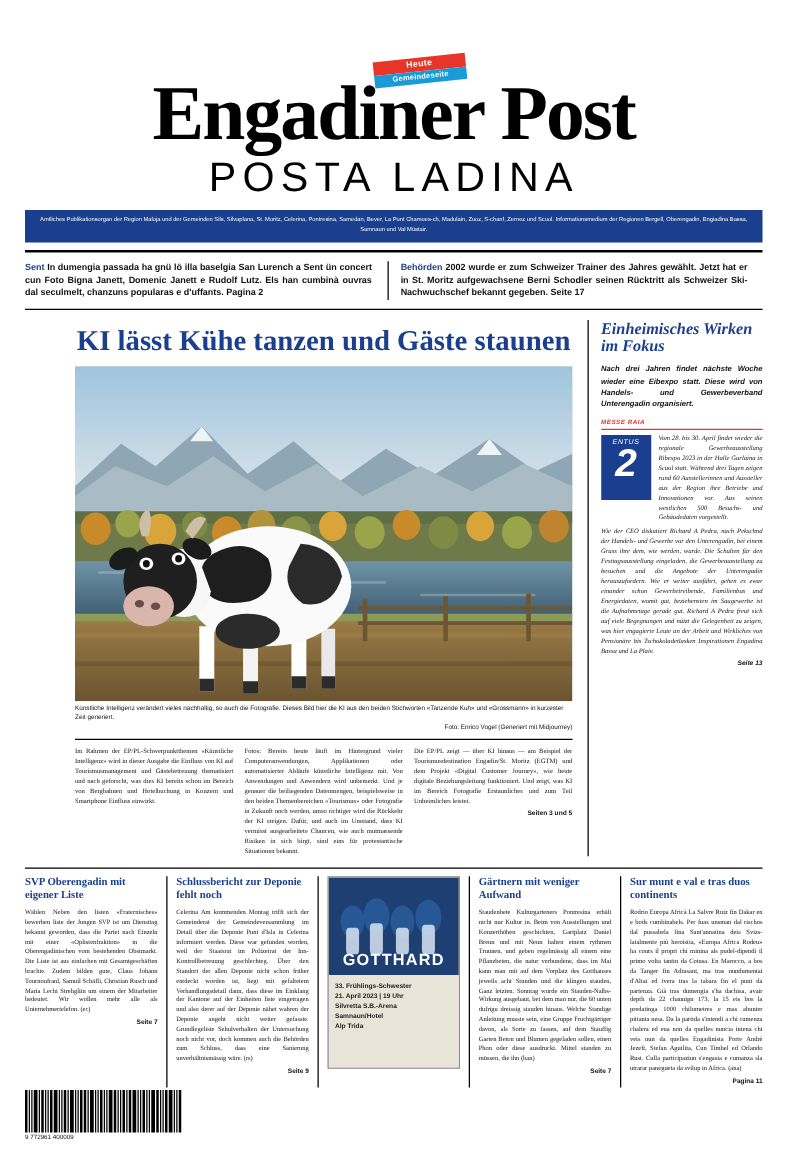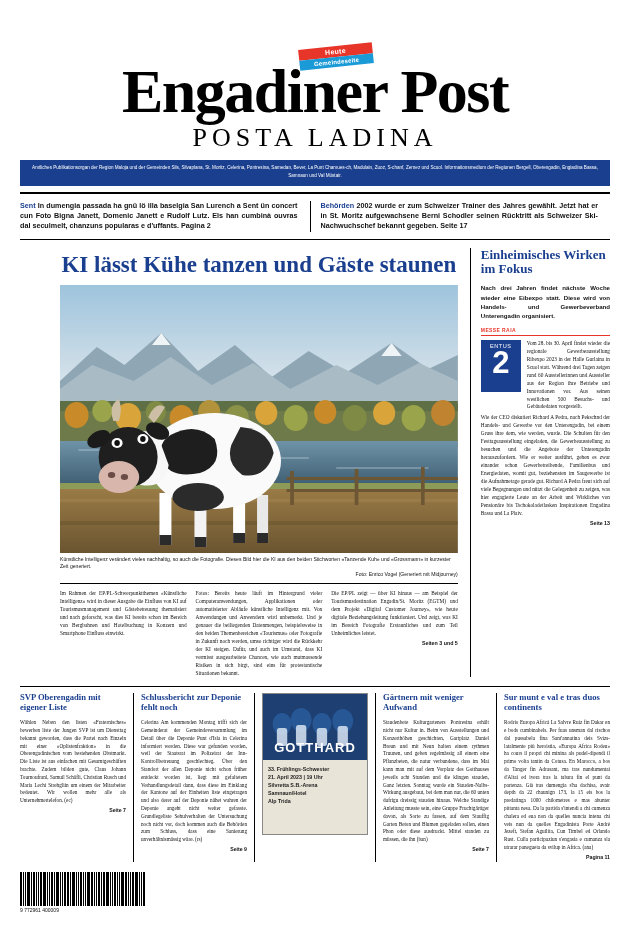--- a/index.html
+++ b/index.html
@@ -84,22 +84,22 @@
   .title-main {
     font-family: "Liberation Serif", serif;
     font-weight: bold;
     font-size: 62px;
     letter-spacing: -1.5px;
     line-height: .95;
     margin: 0;
     color: #000;
   }
   .title-sub {
-    font-family: Liberation Serif, serif;
-    font-size: 26px;
+    font-family: Liberation Sans, sans-serif;
+    font-size: 33px;
     letter-spacing: 5px;
     margin: 2px 0 0 0;
     color: #000;
   }
 
   .blue-band {
     margin-top: 7px;
     background: #1a3f8f;
     color: #ffffff;
     font-family: "Liberation Sans", sans-serif;
@@ -138,20 +138,21 @@
     display: flex;
     margin-top: 8px;
     margin-left: 40px;
   }
   .left-col { width: 440px; padding-right: 12px; box-sizing: border-box; }
   .right-col {
     width: 150px;
     border-left: .7px solid #000;
     padding-left: 10px;
     box-sizing: border-box;
+    font-style: italic;
   }
 
   .headline {
     font-family: "Liberation Serif", serif;
     font-size: 23px;
     font-weight: bold;
     color: #1a3f8f;
     text-align: center;
     line-height: 1.1;
     margin: 4px 0 8px 0;
@@ -307,21 +308,21 @@
   
   .ad {
     width: 100%;
     border: .7px solid #888;
     box-sizing: border-box;
     overflow: hidden;
     background: #fff;
   }
   .ad-top {
     position: relative;
-    height: 66px;
+    height: 78px;
     background: #404040;
     overflow: hidden;
   }
   .ad-logo {
     position: absolute;
     left: 4px; top: 3px;
     font-family: "Liberation Sans", sans-serif;
     font-size: 5px;
     font-weight: bold;
     color: #fff;

